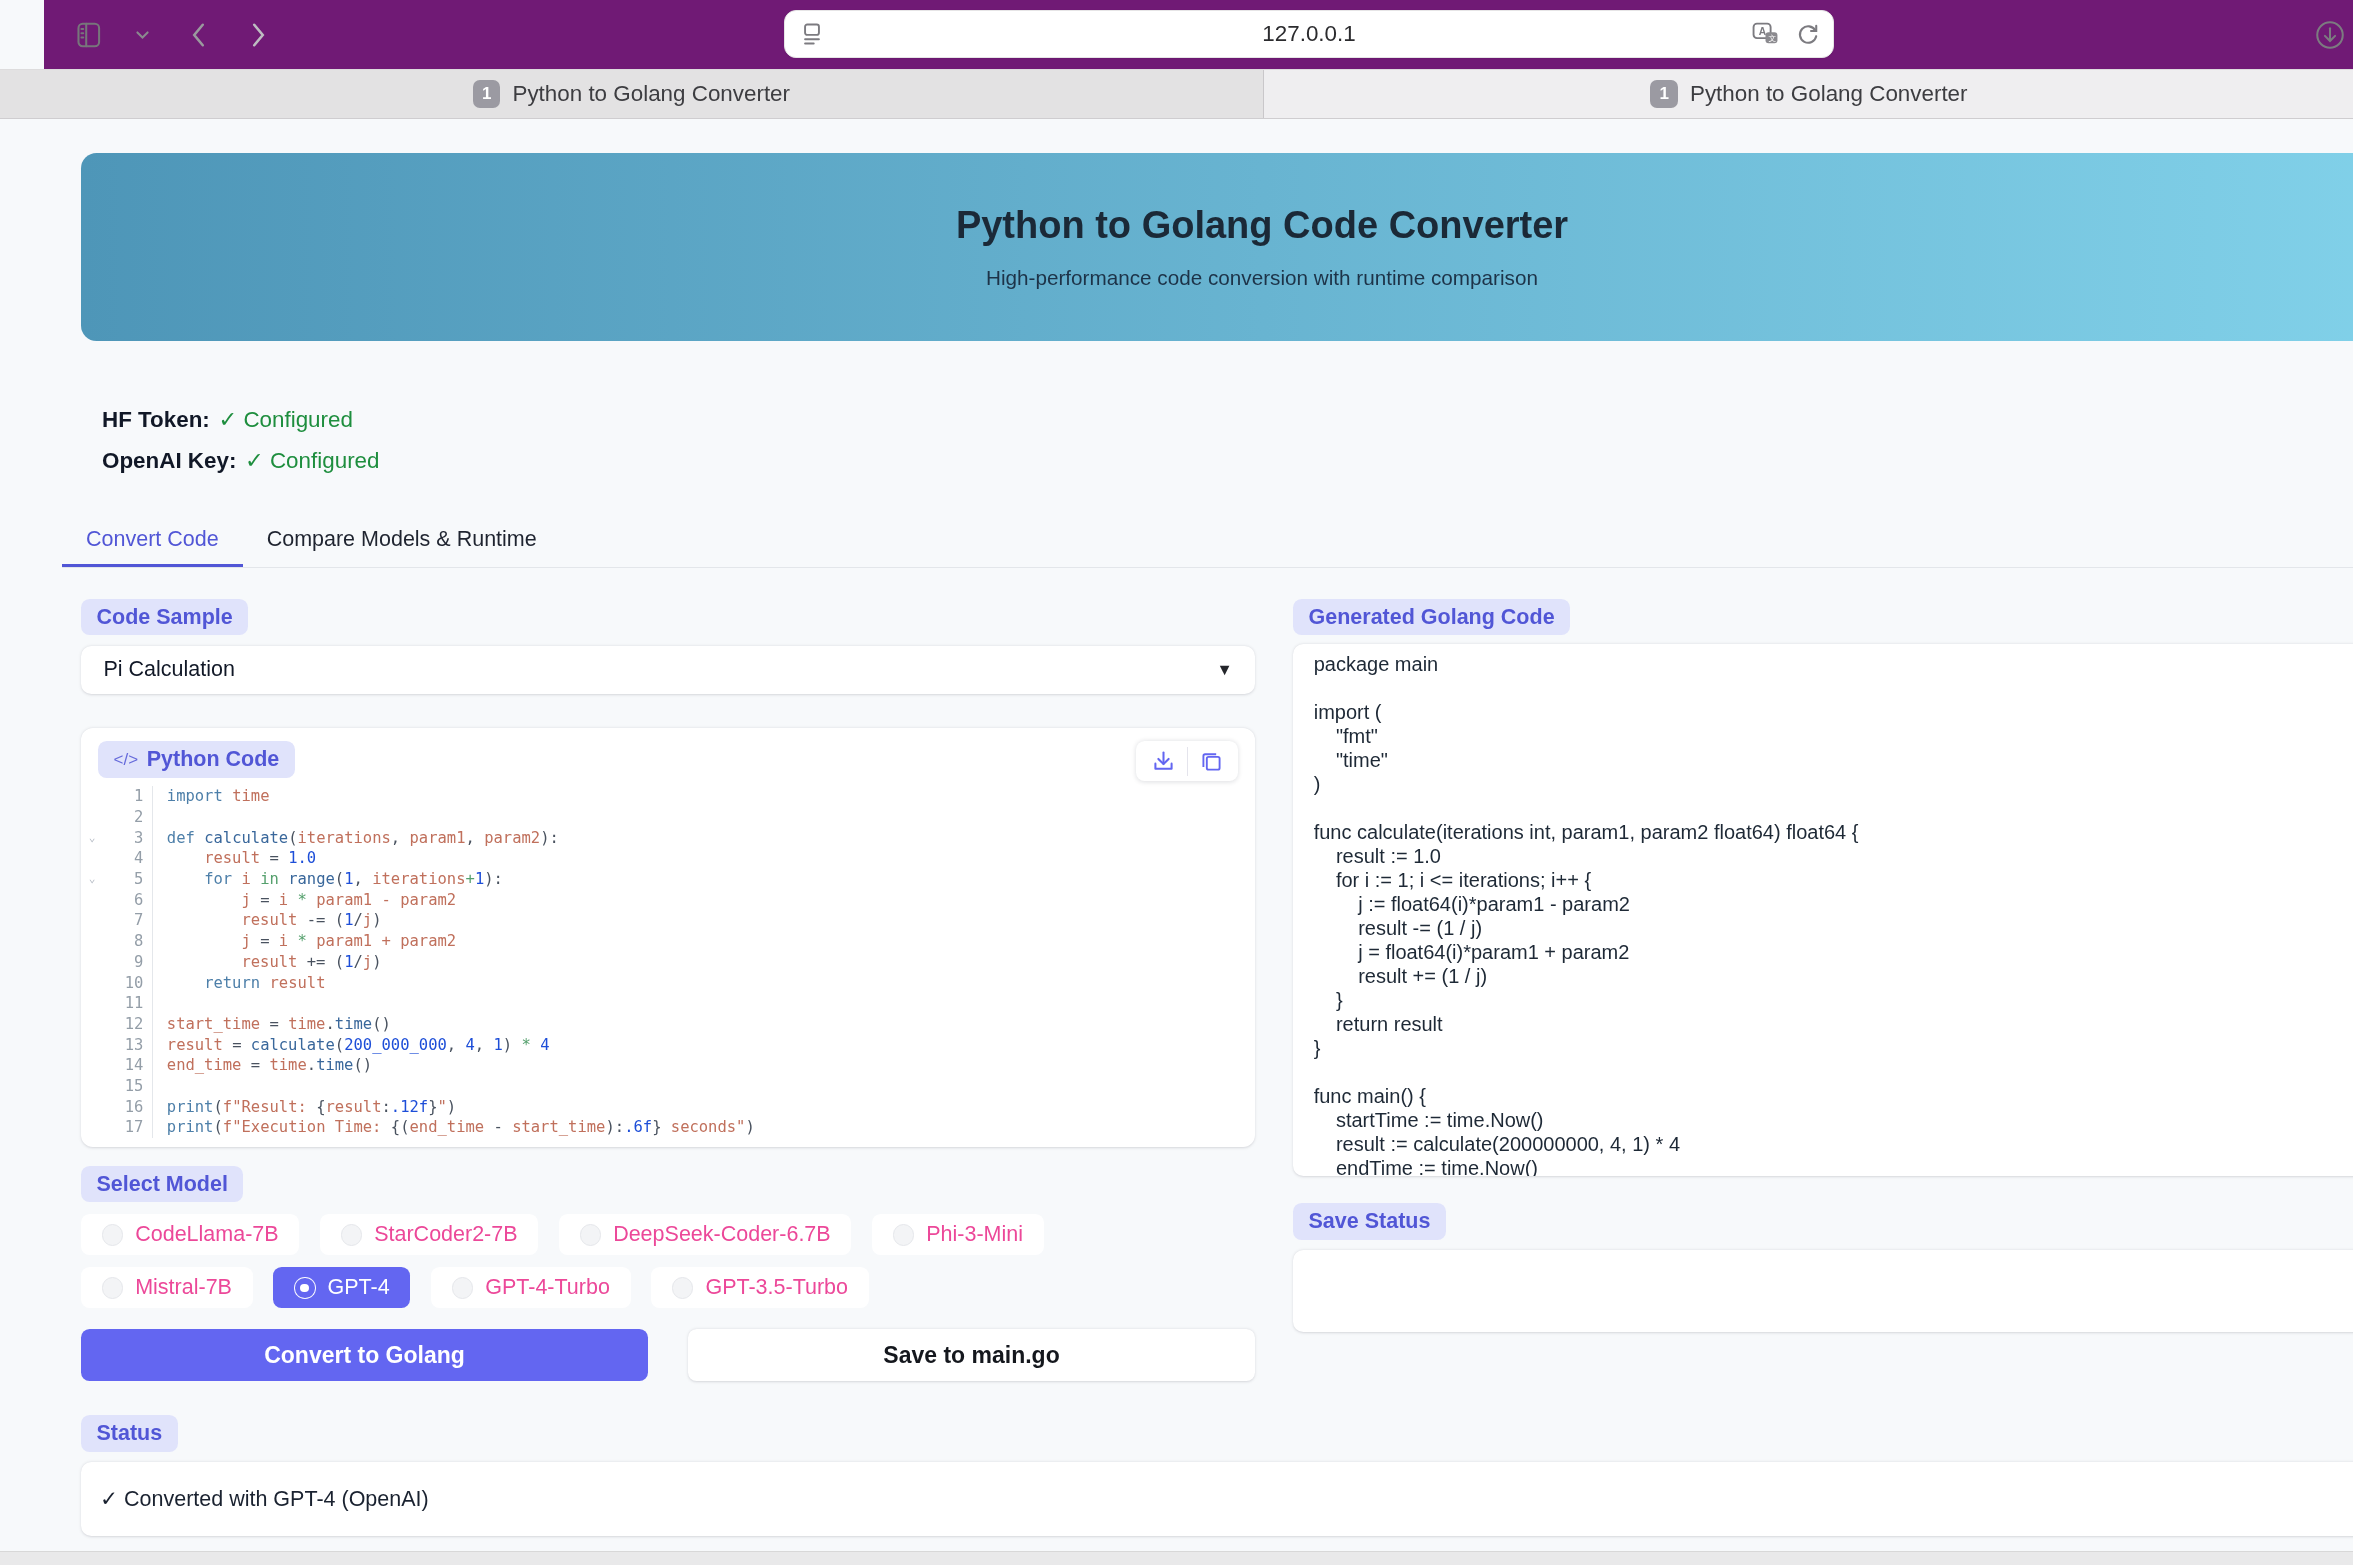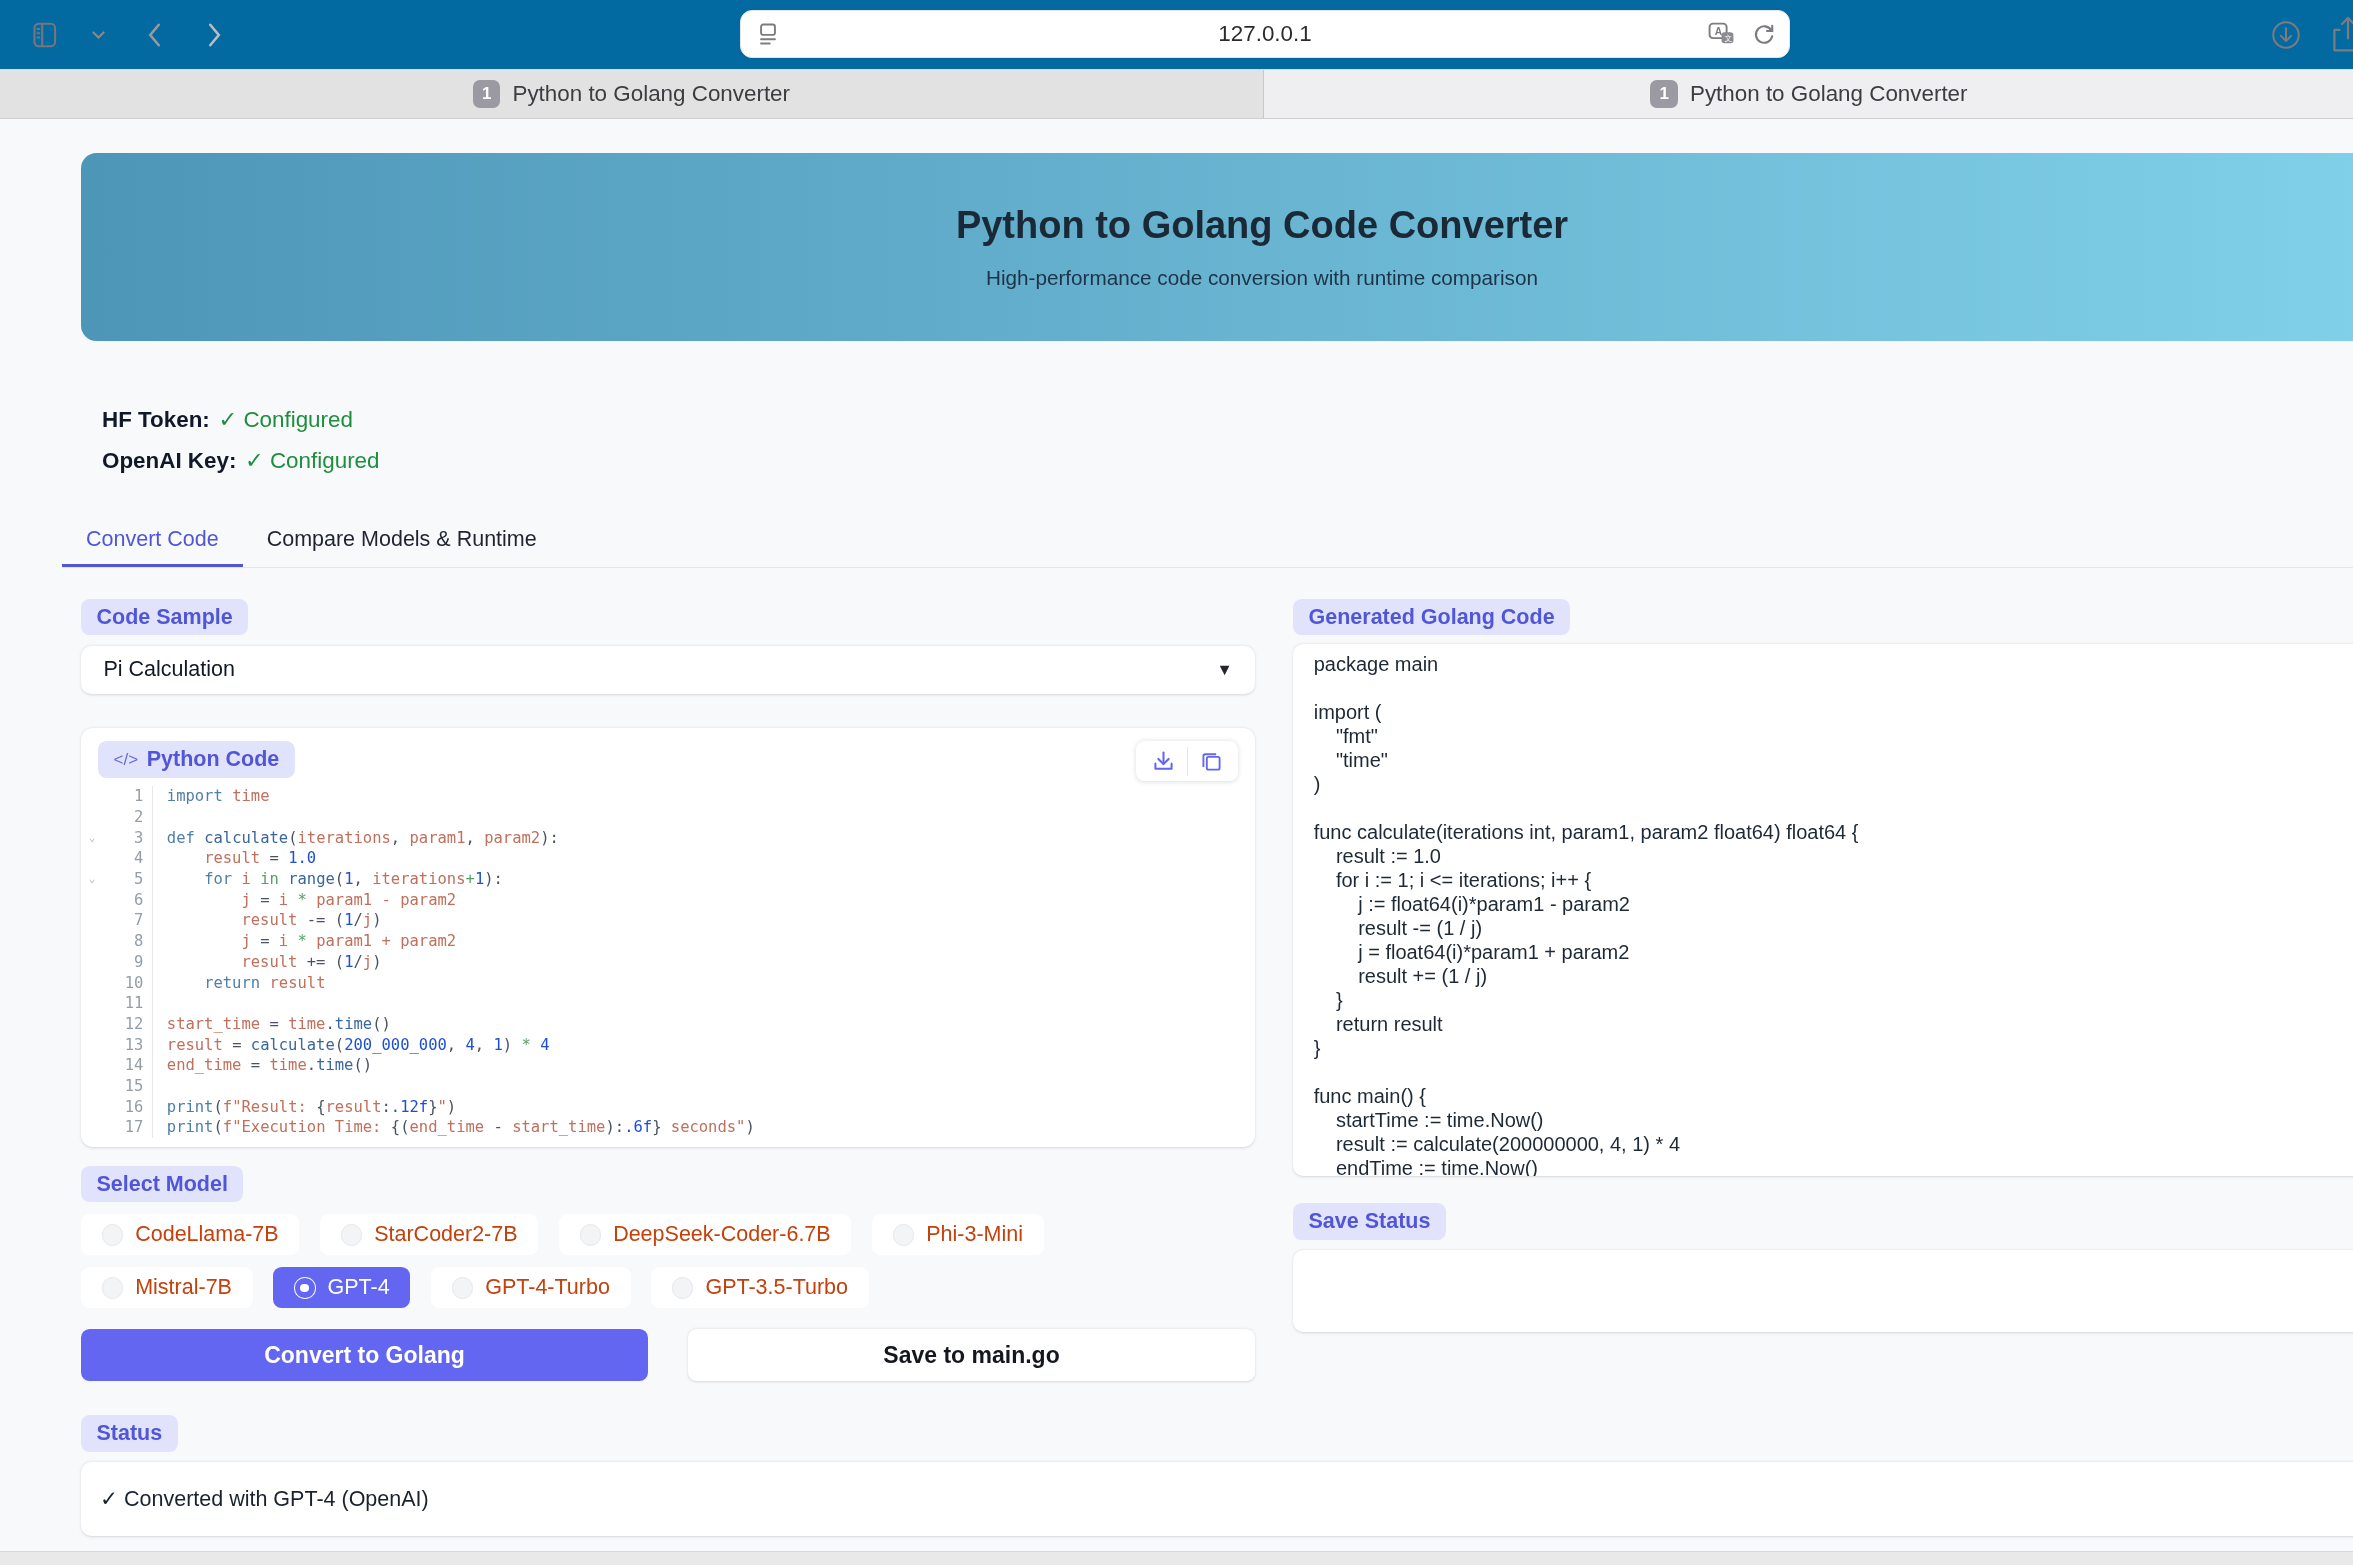--- a/index.html
+++ b/index.html
@@ -6,21 +6,21 @@
   html,body { margin:0; padding:0; }
   body {
     width:2354px; height:1565px; overflow:hidden;
     background:#f7f9fb;
     font-family:"Liberation Sans", sans-serif;
     color:#1f2937;
     position:relative;
   }
   
   .toolbar {
-    height:69px; background:#0369a1; position:relative;
+    height:69px; background:#701a75; position:relative;margin-left:44px;
   }
   .tool-ic { position:absolute; top:50%; transform:translateY(-50%); display:flex; align-items:center; justify-content:center; }
   .urlbar {
     position:absolute; left:740px; top:10.3px; width:1050px; height:48px;
     background:#fff; border-radius:12px; border:0.9px solid #e6e5e6;
     box-shadow:0 0.9px 1.7px rgba(0,0,0,.05);
     display:flex; align-items:center; justify-content:center;
   }
   .urlbar .url-text { font-size:22.4px; color:#2b2b2e; }
   .urlbar .left-ic { position:absolute; left:13.8px; }
@@ -91,21 +91,21 @@
   .fold { width:22.4px; text-align:center; color:#b4bac4; font-size:11.2px; }
   .lnum { flex:1; text-align:right; padding-right:8.6px; color:#949ea8; }
   .lcode { padding-left:13.8px; white-space:pre; color:#49525f;text-align:center; }
   .kw { color:#4d7fa9; } .fn { color:#39679b; } .var { color:#c0705c; }
   .num { color:#1d4ed8; } .op { color:#55a06d; } .pl { color:#49525f; }
   
   .model-section { margin-top:19px; }
   .pills { margin-top:12px; display:flex; flex-wrap:wrap; gap:12px 20.7px; width:1085px; }
   .pill {
     display:flex; align-items:center; gap:12px; height:41px; padding:0 20.7px;
-    background:#fff; border-radius:8.6px; font-size:21.5px; color:#c2410c; cursor:pointer;
+    background:#fff; border-radius:8.6px; font-size:21.5px; color:#ec4899; cursor:pointer;
   }
   .pill .radio { width:21.5px; height:21.5px; border-radius:50%; background:#f3f4f6; border:0.9px solid #e5e7eb; flex:none; }
   .pill.selected { background:#6366f1; color:#fff; }
   .pill.selected .radio {
     background:#6366f1; border:1.7px solid rgba(255,255,255,.95);
     display:flex; align-items:center; justify-content:center;
   }
   .pill.selected .radio::after { content:""; width:8.6px; height:8.6px; border-radius:50%; background:#fff; }
   
   .buttons-row { margin-top:20.7px; display:flex; gap:40px; }

